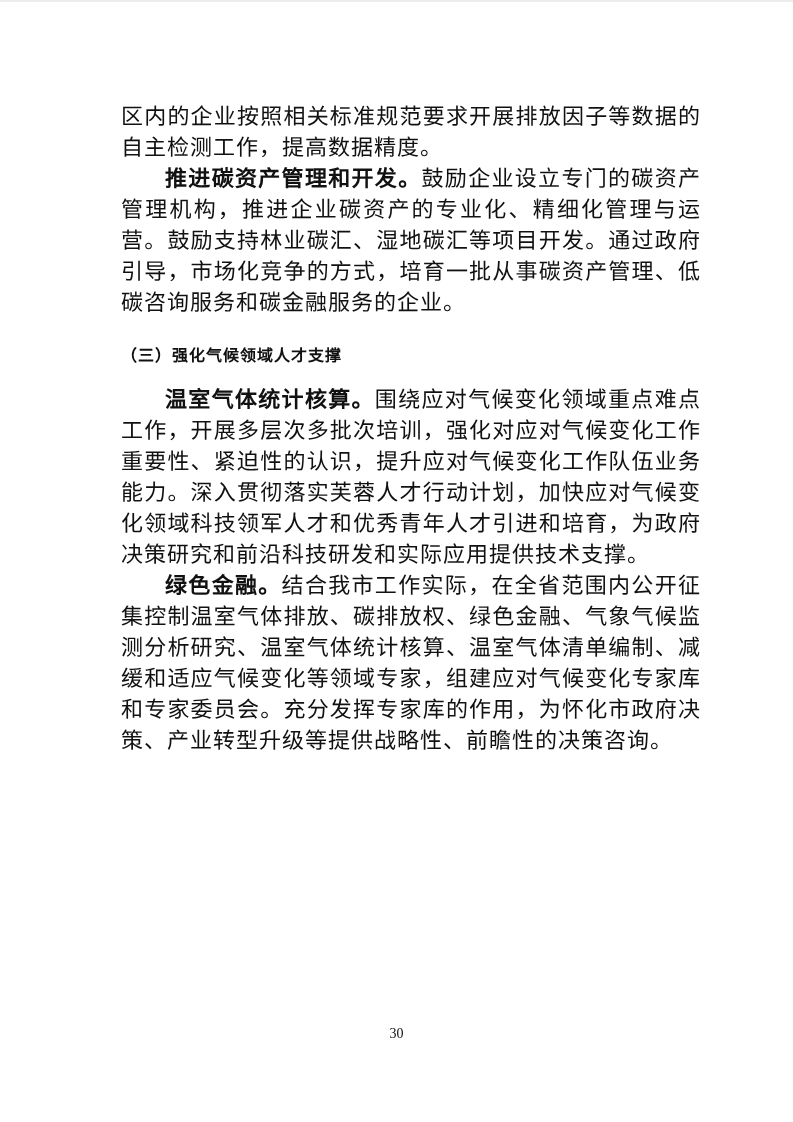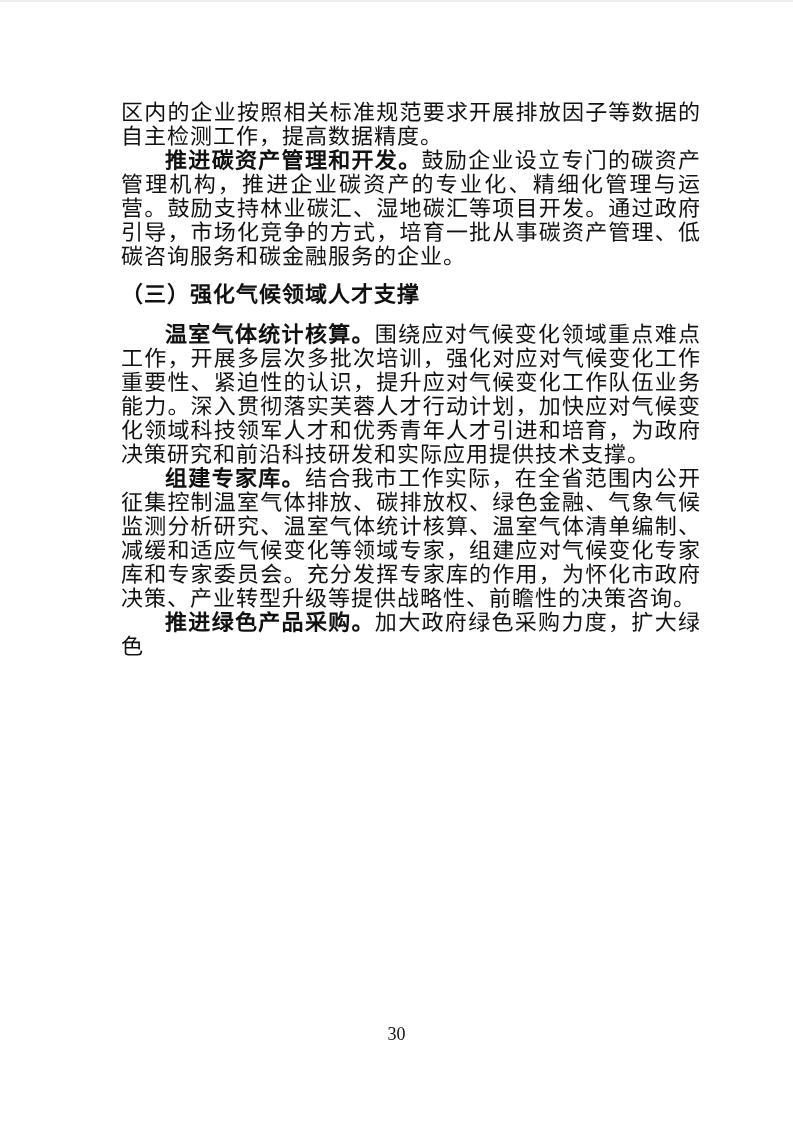--- a/index.html
+++ b/index.html
@@ -21,64 +21,63 @@
   .doc-body {
     position: absolute;
     left: 121px;
     top: 99px;
     width: 580px;
     font-family: "Liberation Serif", "DejaVu Serif", serif;
   }
   .para {
     margin: 0;
     font-size: 22px;
-    line-height: 24px;
+    line-height: 31px;
     letter-spacing: 1px;
     text-align: justify;
     text-justify: inter-character;
     text-indent: 44px;
     color: #111111;
   }
   .para.continuation {
     text-indent: 0;
   }
   .para .lead {
     font-weight: bold;
     margin-top: 21px;
   }
   .heading {
-    margin: 6px 0 8px 0;
-    font-size: 22px;
+    margin: 18px 0 8px 0;
+    font-size: 16px;
     line-height: 40px;
     letter-spacing: 1px;
     font-weight: bold;
     text-indent: 0;
     color: #111111;
   }
   .page-footer {
     position: absolute;
     left: 0;
     right: 0;
     top: 1022px;
     text-align: center;
   }
   .page-number {
     font-family: "Liberation Serif", "DejaVu Serif", serif;
-    font-size: 18px;
+    font-size: 14px;
     color: #111111;
   }
 </style>
 </head>
 <body>
 
 <div class="page">
   <main class="doc-body" id="doc-body">
       <p class="para continuation"><span>区内的企业按照相关标准规范要求开展排放因子等数据的自主检测工作，提高数据精度。</span></p>
       <p class="para"><span class="lead">推进碳资产管理和开发。</span><span>鼓励企业设立专门的碳资产管理机构，推进企业碳资产的专业化、精细化管理与运营。鼓励支持林业碳汇、湿地碳汇等项目开发。通过政府引导，市场化竞争的方式，培育一批从事碳资产管理、低碳咨询服务和碳金融服务的企业。</span></p>
       <h3 class="heading">（三）强化气候领域人才支撑</h3>
       <p class="para"><span class="lead">温室气体统计核算。</span><span>围绕应对气候变化领域重点难点工作，开展多层次多批次培训，强化对应对气候变化工作重要性、紧迫性的认识，提升应对气候变化工作队伍业务能力。深入贯彻落实芙蓉人才行动计划，加快应对气候变化领域科技领军人才和优秀青年人才引进和培育，为政府决策研究和前沿科技研发和实际应用提供技术支撑。</span></p>
-      <p class="para"><span class="lead">组建专家库。</span><span>结合我市工作实际，在全省范围内公开征集控制温室气体排放、碳排放权、绿色金融、气象气候监测分析研究、温室气体统计核算、温室气体清单编制、减缓和适应气候变化等领域专家，组建应对气候变化专家库和专家委员会。充分发挥专家库的作用，为怀化市政府决策、产业转型升级等提供战略性、前瞻性的决策咨询。</span></p>
-      <p class="para"><span class="lead">推进绿色产品采购。</span><span>加大政府绿色采购力度，扩大绿色</span></p>
+      <p class="para"><span class="lead">绿色金融。</span><span>结合我市工作实际，在全省范围内公开征集控制温室气体排放、碳排放权、绿色金融、气象气候监测分析研究、温室气体统计核算、温室气体清单编制、减缓和适应气候变化等领域专家，组建应对气候变化专家库和专家委员会。充分发挥专家库的作用，为怀化市政府决策、产业转型升级等提供战略性、前瞻性的决策咨询。</span></p>
     </main>
   <footer class="page-footer">
     <span class="page-number">30</span>
   </footer>
 </div>
 
 </body></html>

